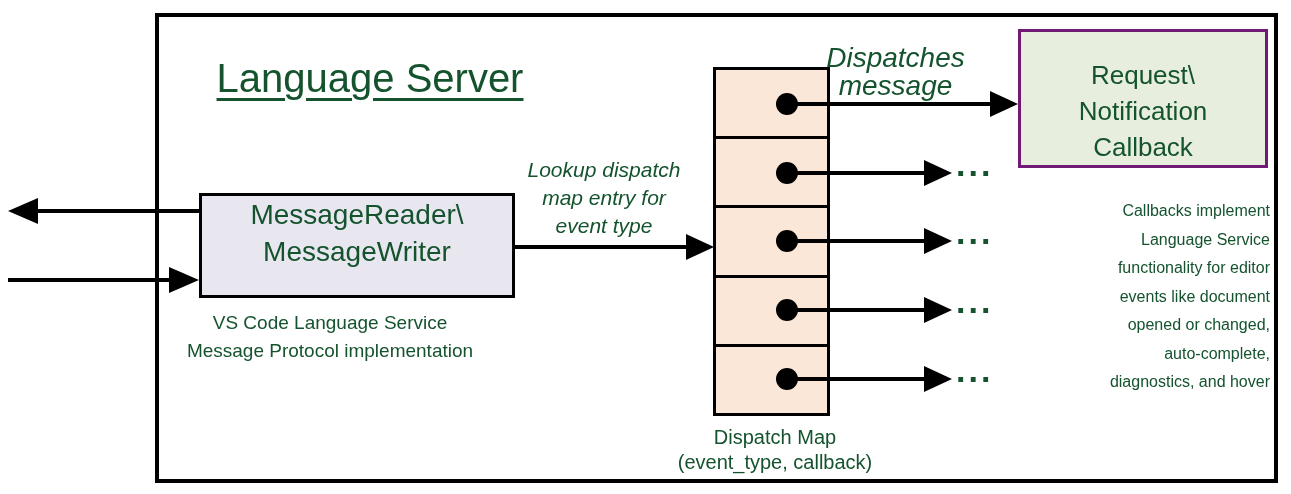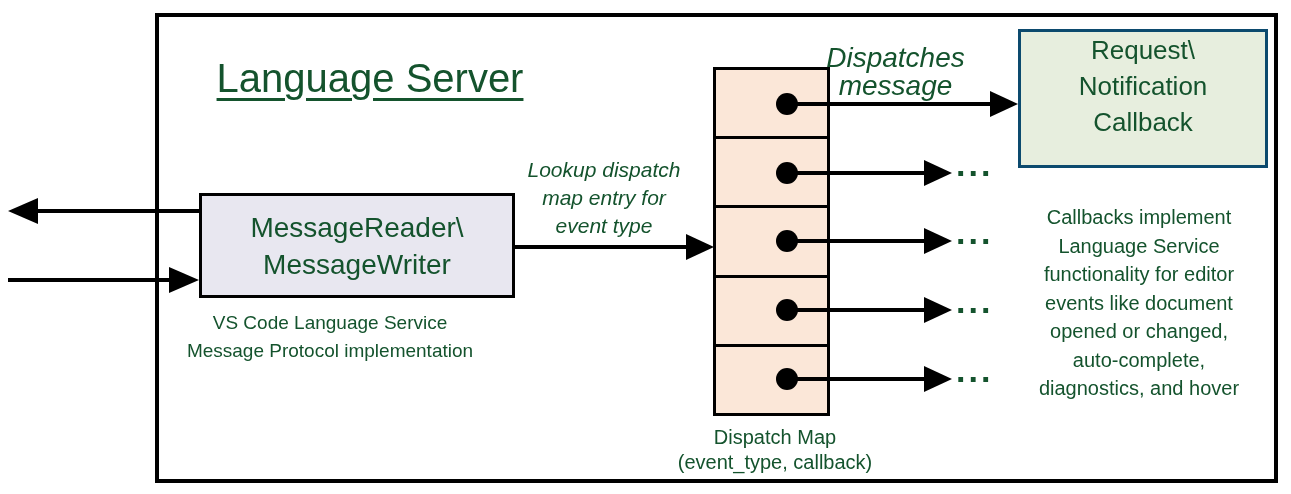--- a/index.html
+++ b/index.html
@@ -19,45 +19,45 @@
     left:170px; top:54px; width:400px; text-align:center;
     font-size:40px; line-height:48px;
     text-decoration:underline; text-decoration-thickness:3px; text-underline-offset:6px;
   }
 
   .io-label { left:15px; top:221px; width:150px; font-size:22px; line-height:29px; }
 
   .msg-box {
     left:199px; top:193px; width:316px; height:105px;
     background:#E8E7F0; border:3px solid #000;
-    display:flex; align-items:center; justify-content:center;
+    display:flex; justify-content:center;
     font-size:28px; line-height:37px;
   }
   .msg-caption { left:160px; top:309px; width:340px; font-size:19px; line-height:28px; }
 
   .lookup-label { left:504px; top:156px; width:200px; font-size:21px; line-height:28px; }
 
   .dispatch-map {
     left:713px; top:67px; width:117px; height:349px;
     border:3px solid #000; background:#FBE7D8;
     display:flex; flex-direction:column;
   }
   .dispatch-cell { flex:1; border-bottom:3px solid #000; }
   .dispatch-cell:last-child { border-bottom:none; }
   .dispatch-caption { left:655px; top:425px; width:240px; font-size:20px; line-height:25px; }
 
   .dispatches-label { left:818px; top:44px; width:155px; font-size:28px; line-height:28px; }
 
   .callback-box {
     left:1018px; top:29px; width:250px; height:139px;
-    background:#E7EEDE; border:3px solid #0c4a6e;
-    display:flex; align-items:flex-start; justify-content:center;
+    background:#E7EEDE; border:3px solid #701a75;
+    display:flex; align-items:flex-end; justify-content:center;
     font-size:26px; line-height:36px;
   }
-  .callbacks-note { left:1008px; top:203px; width:262px; font-size:20px; line-height:28.5px; }
+  .callbacks-note { left:1008px; top:197px; width:262px; font-size:16px; line-height:28.5px;text-align:right; }
 
   .ellipsis {
     width:56px; text-align:left;
     font-size:34px; font-weight:700; letter-spacing:3px; line-height:36px;
   }
   .overlay { position:absolute; left:0; top:0; z-index:5; pointer-events:none; }
 </style>
 </head>
 <body>
 

